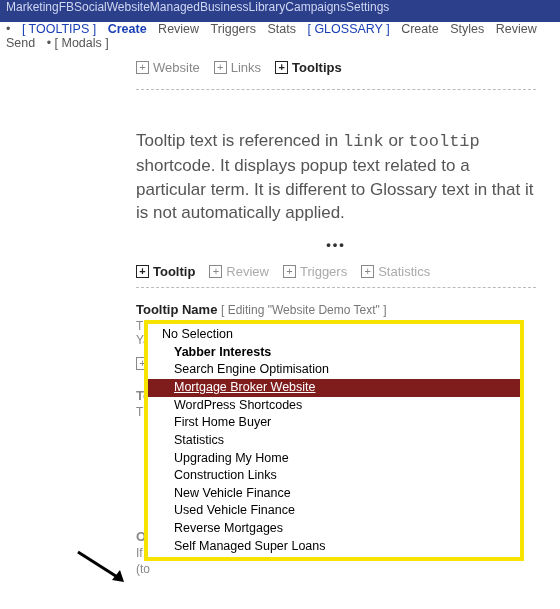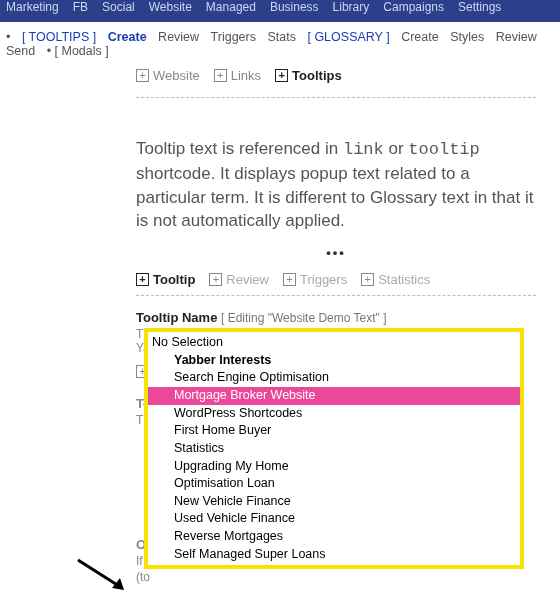--- a/index.html
+++ b/index.html
@@ -10,32 +10,30 @@
     background: #fff;
     width: 560px;
   }
   
   .topnav {
     background: #2b3f8a;
     height: 22px;
     display: flex;
     align-items: flex-start;
     padding: 0 6px;
-    gap: 14px;
     color: #cfd6f2;
     font-size: 12px;
     overflow: hidden;
   }
   .topnav span { white-space: nowrap; cursor: pointer; }
   
   .crumbs {
     padding: 0 6px;
     font-size: 12.5px;
     color: #555;
-    margin-top: 8px;
   }
   .crumbs .active { color: #1a3fb5; font-weight: 600; }
   .crumbs .plain { color: #555; }
   .crumbs .sep { color: #777; padding: 0 4px; }
   .crumbs .bracket { color: #1a3fb5; }
   .crumbs span { cursor: pointer; }
   
   .content { padding: 4px 6px 20px 6px; }
   .inner { margin-left: 130px; width: 400px; }
   .tabrow {
@@ -77,22 +75,22 @@
   .ddlist {
     max-height:264px;
     overflow-y:scroll;
     font-size:12.5px;
     line-height:1.25;
     padding:2px 0;
     color:#000;
   }
   .ddlist .grp { font-weight:700; padding:1px 26px; }
   .ddlist .opt { padding:1px 10px 1px 26px; cursor:pointer; }
-  .ddlist .top { padding:1px 4px; cursor:pointer;}
-  .ddlist .sel { background:#ec4899; color:#fff; }
+  .ddlist .top { padding:1px 14px; cursor:pointer;}
+  .ddlist .sel { background:#7f1d1d; color:#fff;text-decoration:underline; }
   
   .arrow {
     position:absolute;
     left:-60px; top:246px;
     width:56px; height:40px;
     pointer-events:none;
   }
   .partial { color:#888;}
   
   .ddlist::-webkit-scrollbar{width:14px;}
@@ -212,21 +210,21 @@
       <div class="ddwrap">
         <div class="ddlist" id="ddlist">
             <div class="top">No Selection</div>
             <div class="grp">Yabber Interests</div>
             <div class="opt">Search Engine Optimisation</div>
             <div class="opt sel">Mortgage Broker Website</div>
             <div class="opt">WordPress Shortcodes</div>
             <div class="opt">First Home Buyer</div>
             <div class="opt">Statistics</div>
             <div class="opt">Upgrading My Home</div>
-            <div class="opt">Optimisation Loan</div>
+            <div class="opt">Construction Links</div>
             <div class="opt">New Vehicle Finance</div>
             <div class="opt">Used Vehicle Finance</div>
             <div class="opt">Reverse Mortgages</div>
             <div class="opt">Self Managed Super Loans</div>
           </div>
       </div>
 
       <svg class="arrow" viewBox="0 0 56 40">
         <line x1="2" y1="4" x2="46" y2="32" stroke="#000" stroke-width="3"></line>
         <polygon points="48,34 36,32 44,22" fill="#000"></polygon>

